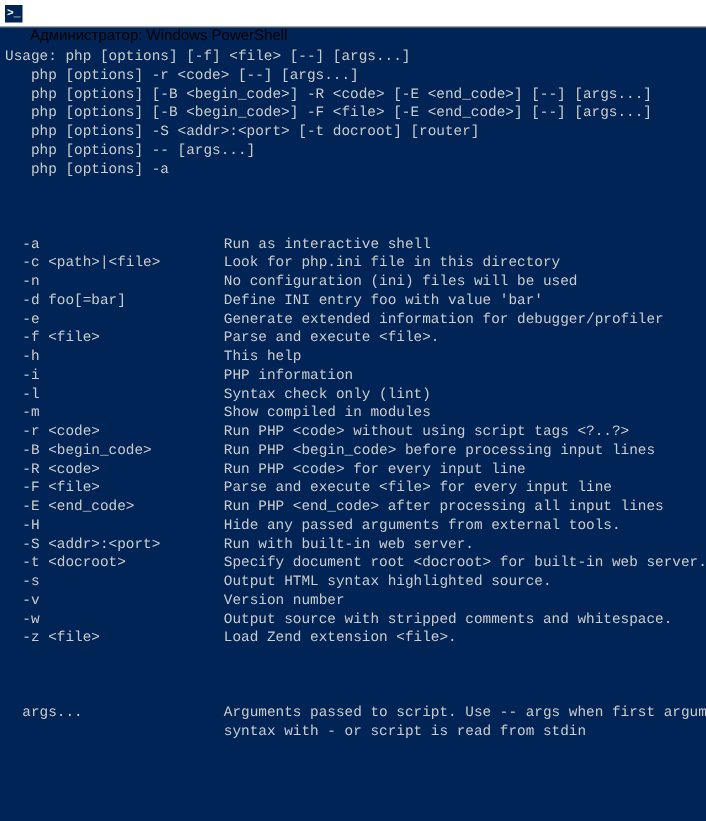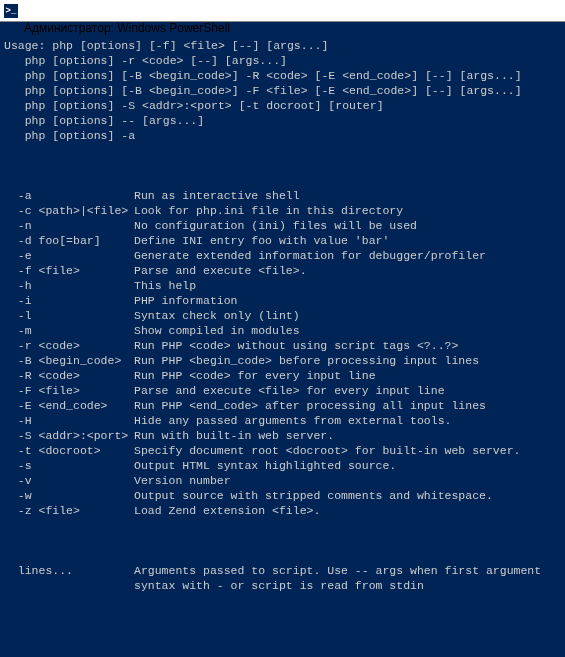--- a/index.html
+++ b/index.html
@@ -43,35 +43,35 @@
       padding: 2px 4px;
       line-height: 1.3;
       white-space: pre;
       font-size: 11.5px;
     }
     .prompt { color: #cccccc; }
     .cmd { color: #ffff66; }
     .flag { color: #888888; }
     .row { display: block; min-height: 15px; }
     .opt { display: inline-block; width: 130px; vertical-align: top; }
-    .desc { display: inline; }
+    .desc { display: inline; margin-left: 45px; }
   </style>
 </head>
 <body>
 
 <div class="titlebar">
   <span class="ps-icon">&gt;_</span>
   <span class="titlebar-text">Администратор: Windows PowerShell</span>
 </div>
 
 <div class="terminal">
 <span id="usage-lines"><span class="row">Usage: php [options] [-f] &lt;file&gt; [--] [args...]</span><span class="row">   php [options] -r &lt;code&gt; [--] [args...]</span><span class="row">   php [options] [-B &lt;begin_code&gt;] -R &lt;code&gt; [-E &lt;end_code&gt;] [--] [args...]</span><span class="row">   php [options] [-B &lt;begin_code&gt;] -F &lt;file&gt; [-E &lt;end_code&gt;] [--] [args...]</span><span class="row">   php [options] -S &lt;addr&gt;:&lt;port&gt; [-t docroot] [router]</span><span class="row">   php [options] -- [args...]</span><span class="row">   php [options] -a</span></span>
 <span class="row"> </span>
 <span id="option-lines"><span class="row"><span class="opt">  -a</span><span class="desc">Run as interactive shell</span></span><span class="row"><span class="opt">  -c &lt;path&gt;|&lt;file&gt;</span><span class="desc">Look for php.ini file in this directory</span></span><span class="row"><span class="opt">  -n</span><span class="desc">No configuration (ini) files will be used</span></span><span class="row"><span class="opt">  -d foo[=bar]</span><span class="desc">Define INI entry foo with value 'bar'</span></span><span class="row"><span class="opt">  -e</span><span class="desc">Generate extended information for debugger/profiler</span></span><span class="row"><span class="opt">  -f &lt;file&gt;</span><span class="desc">Parse and execute &lt;file&gt;.</span></span><span class="row"><span class="opt">  -h</span><span class="desc">This help</span></span><span class="row"><span class="opt">  -i</span><span class="desc">PHP information</span></span><span class="row"><span class="opt">  -l</span><span class="desc">Syntax check only (lint)</span></span><span class="row"><span class="opt">  -m</span><span class="desc">Show compiled in modules</span></span><span class="row"><span class="opt">  -r &lt;code&gt;</span><span class="desc">Run PHP &lt;code&gt; without using script tags &lt;?..?&gt;</span></span><span class="row"><span class="opt">  -B &lt;begin_code&gt;</span><span class="desc">Run PHP &lt;begin_code&gt; before processing input lines</span></span><span class="row"><span class="opt">  -R &lt;code&gt;</span><span class="desc">Run PHP &lt;code&gt; for every input line</span></span><span class="row"><span class="opt">  -F &lt;file&gt;</span><span class="desc">Parse and execute &lt;file&gt; for every input line</span></span><span class="row"><span class="opt">  -E &lt;end_code&gt;</span><span class="desc">Run PHP &lt;end_code&gt; after processing all input lines</span></span><span class="row"><span class="opt">  -H</span><span class="desc">Hide any passed arguments from external tools.</span></span><span class="row"><span class="opt">  -S &lt;addr&gt;:&lt;port&gt;</span><span class="desc">Run with built-in web server.</span></span><span class="row"><span class="opt">  -t &lt;docroot&gt;</span><span class="desc">Specify document root &lt;docroot&gt; for built-in web server.</span></span><span class="row"><span class="opt">  -s</span><span class="desc">Output HTML syntax highlighted source.</span></span><span class="row"><span class="opt">  -v</span><span class="desc">Version number</span></span><span class="row"><span class="opt">  -w</span><span class="desc">Output source with stripped comments and whitespace.</span></span><span class="row"><span class="opt">  -z &lt;file&gt;</span><span class="desc">Load Zend extension &lt;file&gt;.</span></span></span>
 <span class="row"> </span>
-<span id="args-lines"><span class="row"><span class="opt">  lines...</span><span class="desc">Arguments passed to script. Use -- args when first argument</span></span><span class="row"><span class="opt"></span><span class="desc">syntax with - or script is read from stdin</span></span></span>
+<span id="args-lines"><span class="row"><span class="opt">  args...</span><span class="desc">Arguments passed to script. Use -- args when first argument</span></span><span class="row"><span class="opt"></span><span class="desc">syntax with - or script is read from stdin</span></span></span>
 <span class="row"> </span>
 
 
 
 
 
 </div>
 
 </body></html>

